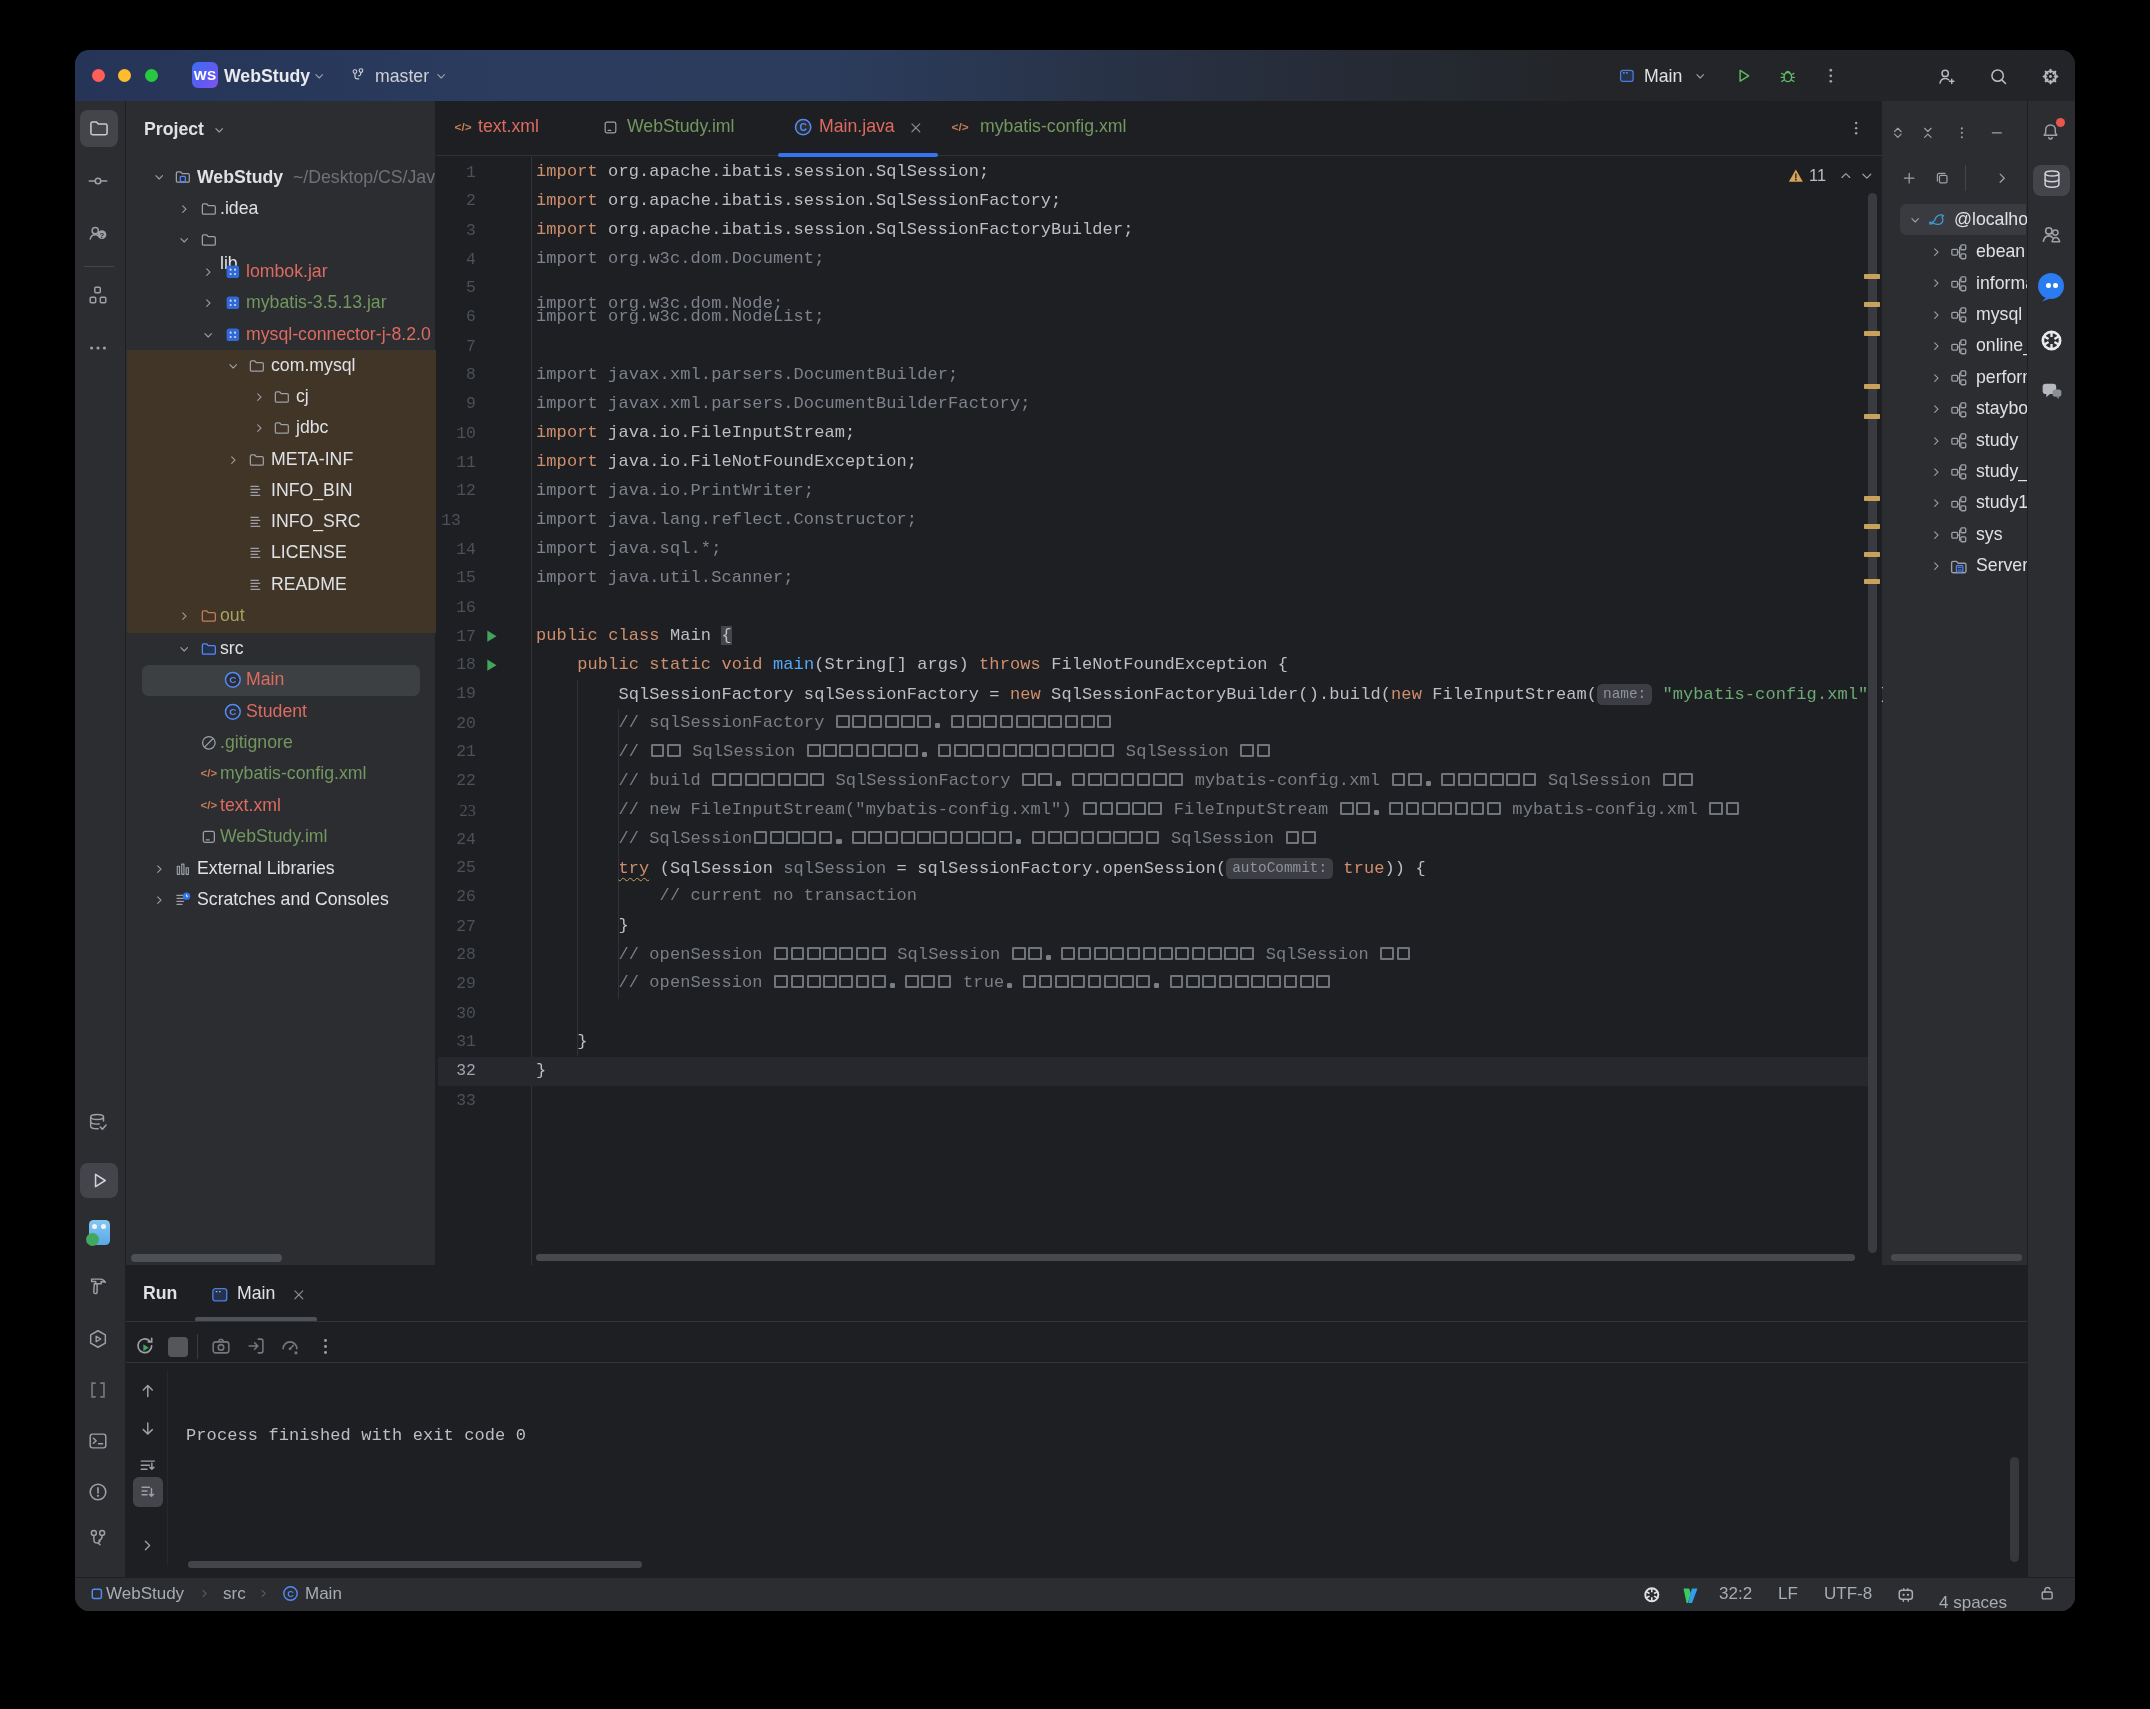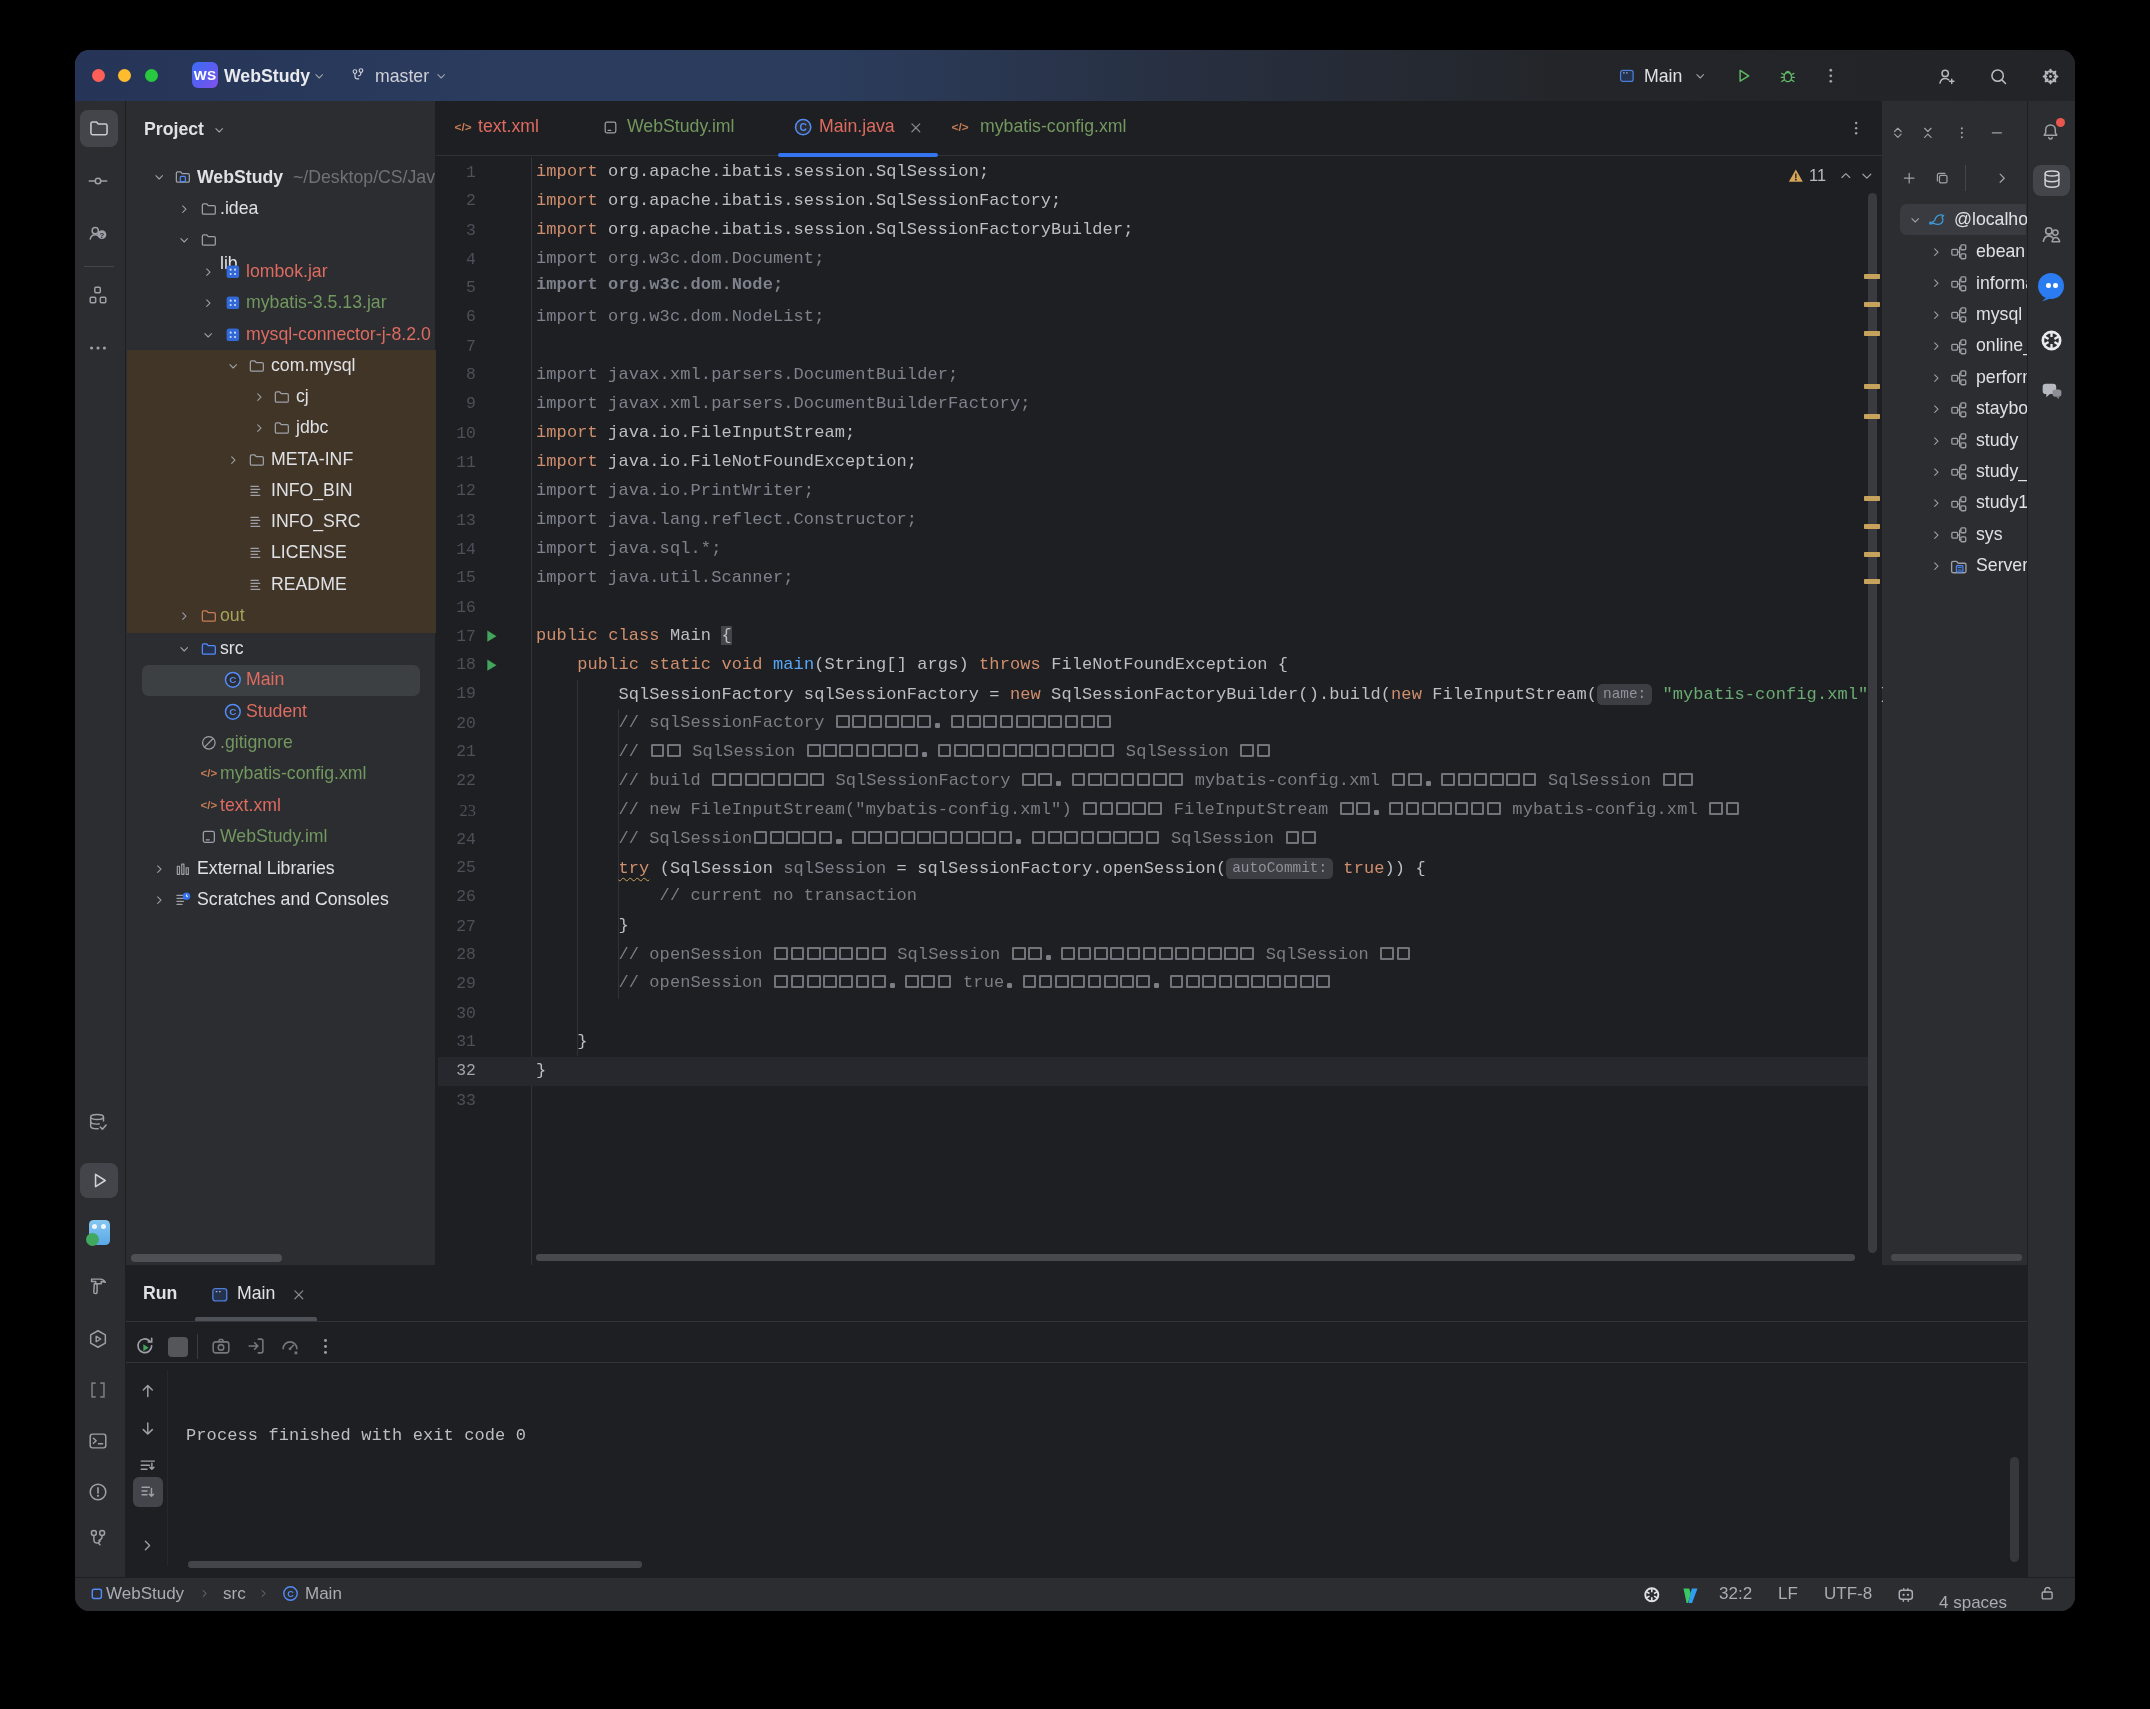--- a/index.html
+++ b/index.html
@@ -332,21 +332,21 @@
     <div class="a" style="left:367px;top:171px;white-space:nowrap;font-size:16.4px;color:#4b5059;width:34px;text-align:right;font-family:'Liberation Mono',monospace;letter-spacing:0.1px;">3</div>
     <div class="a" style="left:367px;top:200px;white-space:nowrap;font-size:16.4px;color:#4b5059;width:34px;text-align:right;font-family:'Liberation Mono',monospace;letter-spacing:0.1px;">4</div>
     <div class="a" style="left:367px;top:228px;white-space:nowrap;font-size:16.4px;color:#4b5059;width:34px;text-align:right;font-family:'Liberation Mono',monospace;letter-spacing:0.1px;">5</div>
     <div class="a" style="left:367px;top:257px;white-space:nowrap;font-size:16.4px;color:#4b5059;width:34px;text-align:right;font-family:'Liberation Mono',monospace;letter-spacing:0.1px;">6</div>
     <div class="a" style="left:367px;top:287px;white-space:nowrap;font-size:16.4px;color:#4b5059;width:34px;text-align:right;font-family:'Liberation Mono',monospace;letter-spacing:0.1px;">7</div>
     <div class="a" style="left:367px;top:315px;white-space:nowrap;font-size:16.4px;color:#4b5059;width:34px;text-align:right;font-family:'Liberation Mono',monospace;letter-spacing:0.1px;">8</div>
     <div class="a" style="left:367px;top:344px;white-space:nowrap;font-size:16.4px;color:#4b5059;width:34px;text-align:right;font-family:'Liberation Mono',monospace;letter-spacing:0.1px;">9</div>
     <div class="a" style="left:367px;top:374px;white-space:nowrap;font-size:16.4px;color:#4b5059;width:34px;text-align:right;font-family:'Liberation Mono',monospace;letter-spacing:0.1px;">10</div>
     <div class="a" style="left:367px;top:403px;white-space:nowrap;font-size:16.4px;color:#4b5059;width:34px;text-align:right;font-family:'Liberation Mono',monospace;letter-spacing:0.1px;">11</div>
     <div class="a" style="left:367px;top:431px;white-space:nowrap;font-size:16.4px;color:#4b5059;width:34px;text-align:right;font-family:'Liberation Mono',monospace;letter-spacing:0.1px;">12</div>
-    <div class="a" style="left:367px;top:461px;white-space:nowrap;font-size:16.4px;color:#4b5059;width:34px;text-align:right;font-family:'Liberation Mono',monospace;letter-spacing:0.1px;">13</div>
+    <div class="a" style="left:352px;top:461px;white-space:nowrap;font-size:16.4px;color:#4b5059;width:34px;text-align:right;font-family:'Liberation Mono',monospace;letter-spacing:0.1px;">13</div>
     <div class="a" style="left:367px;top:490px;white-space:nowrap;font-size:16.4px;color:#4b5059;width:34px;text-align:right;font-family:'Liberation Mono',monospace;letter-spacing:0.1px;">14</div>
     <div class="a" style="left:367px;top:518px;white-space:nowrap;font-size:16.4px;color:#4b5059;width:34px;text-align:right;font-family:'Liberation Mono',monospace;letter-spacing:0.1px;">15</div>
     <div class="a" style="left:367px;top:548px;white-space:nowrap;font-size:16.4px;color:#4b5059;width:34px;text-align:right;font-family:'Liberation Mono',monospace;letter-spacing:0.1px;">16</div>
     <div class="a" style="left:367px;top:577px;white-space:nowrap;font-size:16.4px;color:#4b5059;width:34px;text-align:right;font-family:'Liberation Mono',monospace;letter-spacing:0.1px;">17</div>
     <div class="a" style="left:367px;top:605px;white-space:nowrap;font-size:16.4px;color:#4b5059;width:34px;text-align:right;font-family:'Liberation Mono',monospace;letter-spacing:0.1px;">18</div>
     <div class="a" style="left:367px;top:634px;white-space:nowrap;font-size:16.4px;color:#4b5059;width:34px;text-align:right;font-family:'Liberation Mono',monospace;letter-spacing:0.1px;">19</div>
     <div class="a" style="left:367px;top:664px;white-space:nowrap;font-size:16.4px;color:#4b5059;width:34px;text-align:right;font-family:'Liberation Mono',monospace;letter-spacing:0.1px;">20</div>
     <div class="a" style="left:367px;top:692px;white-space:nowrap;font-size:16.4px;color:#4b5059;width:34px;text-align:right;font-family:'Liberation Mono',monospace;letter-spacing:0.1px;">21</div>
     <div class="a" style="left:367px;top:721px;white-space:nowrap;font-size:16.4px;color:#4b5059;width:34px;text-align:right;font-family:'Liberation Mono',monospace;letter-spacing:0.1px;">22</div>
     <div class="a" style="left:367px;top:751px;white-space:nowrap;font-size:16.4px;color:#4b5059;width:34px;text-align:right;font-family:Liberation Serif, serif;letter-spacing:0.1px;">23</div>
@@ -365,21 +365,21 @@
     </svg>
     <svg class="a" style="left:407px;top:606px" width="18.3" height="18.3" viewBox="0 0 24 24" fill="none">
       <path d="M7 4.5 19 12 7 19.5z" fill="#43a45c"></path>
     </svg>
     <div class="a" style="left:502px;top:630px;width:0.7px;height:376px;background:#2f3236;"></div>
     <div class="a" style="left:543px;top:659px;width:0.7px;height:290px;background:#2f3236;"></div>
     <div class="a" style="left:461px;top:112px;white-space:nowrap;font-size:17px;letter-spacing:0.1px;color:#bcbec4;font-family:'Liberation Mono',monospace;white-space:pre;"><span style="color:#cf8e6d">import</span> org.apache.ibatis.session.SqlSession;</div>
     <div class="a" style="left:461px;top:141px;white-space:nowrap;font-size:17px;letter-spacing:0.1px;color:#bcbec4;font-family:'Liberation Mono',monospace;white-space:pre;"><span style="color:#cf8e6d">import</span> org.apache.ibatis.session.SqlSessionFactory;</div>
     <div class="a" style="left:461px;top:170px;white-space:nowrap;font-size:17px;letter-spacing:0.1px;color:#bcbec4;font-family:'Liberation Mono',monospace;white-space:pre;"><span style="color:#cf8e6d">import</span> org.apache.ibatis.session.SqlSessionFactoryBuilder;</div>
     <div class="a" style="left:461px;top:199px;white-space:nowrap;font-size:17px;letter-spacing:0.1px;color:#bcbec4;font-family:'Liberation Mono',monospace;white-space:pre;"><span style="color:#7d828c">import org.w3c.dom.Document;</span></div>
-    <div class="a" style="left:461px;top:225px;white-space:nowrap;font-size:17px;letter-spacing:0.1px;color:#bcbec4;font-family:'Liberation Mono',monospace;white-space:pre;font-weight:bold;"><span style="color:#7d828c">import org.w3c.dom.Node;</span></div>
+    <div class="a" style="left:461px;top:244px;white-space:nowrap;font-size:17px;letter-spacing:0.1px;color:#bcbec4;font-family:'Liberation Mono',monospace;white-space:pre;"><span style="color:#7d828c">import org.w3c.dom.Node;</span></div>
     <div class="a" style="left:461px;top:257px;white-space:nowrap;font-size:17px;letter-spacing:0.1px;color:#bcbec4;font-family:'Liberation Mono',monospace;white-space:pre;"><span style="color:#7d828c">import org.w3c.dom.NodeList;</span></div>
     <div class="a" style="left:461px;top:315px;white-space:nowrap;font-size:17px;letter-spacing:0.1px;color:#bcbec4;font-family:'Liberation Mono',monospace;white-space:pre;"><span style="color:#7d828c">import javax.xml.parsers.DocumentBuilder;</span></div>
     <div class="a" style="left:461px;top:344px;white-space:nowrap;font-size:17px;letter-spacing:0.1px;color:#bcbec4;font-family:'Liberation Mono',monospace;white-space:pre;"><span style="color:#7d828c">import javax.xml.parsers.DocumentBuilderFactory;</span></div>
     <div class="a" style="left:461px;top:373px;white-space:nowrap;font-size:17px;letter-spacing:0.1px;color:#bcbec4;font-family:'Liberation Mono',monospace;white-space:pre;"><span style="color:#cf8e6d">import</span> java.io.FileInputStream;</div>
     <div class="a" style="left:461px;top:402px;white-space:nowrap;font-size:17px;letter-spacing:0.1px;color:#bcbec4;font-family:'Liberation Mono',monospace;white-space:pre;"><span style="color:#cf8e6d">import</span> java.io.FileNotFoundException;</div>
     <div class="a" style="left:461px;top:431px;white-space:nowrap;font-size:17px;letter-spacing:0.1px;color:#bcbec4;font-family:'Liberation Mono',monospace;white-space:pre;"><span style="color:#7d828c">import java.io.PrintWriter;</span></div>
     <div class="a" style="left:461px;top:460px;white-space:nowrap;font-size:17px;letter-spacing:0.1px;color:#bcbec4;font-family:'Liberation Mono',monospace;white-space:pre;"><span style="color:#7d828c">import java.lang.reflect.Constructor;</span></div>
     <div class="a" style="left:461px;top:489px;white-space:nowrap;font-size:17px;letter-spacing:0.1px;color:#bcbec4;font-family:'Liberation Mono',monospace;white-space:pre;"><span style="color:#7d828c">import java.sql.*;</span></div>
     <div class="a" style="left:461px;top:518px;white-space:nowrap;font-size:17px;letter-spacing:0.1px;color:#bcbec4;font-family:'Liberation Mono',monospace;white-space:pre;"><span style="color:#7d828c">import java.util.Scanner;</span></div>
     <div class="a" style="left:461px;top:576px;white-space:nowrap;font-size:17px;letter-spacing:0.1px;color:#bcbec4;font-family:'Liberation Mono',monospace;white-space:pre;"><span style="color:#cf8e6d">public</span> <span style="color:#cf8e6d">class</span> Main <span style="background:#43454a">{</span></div>

